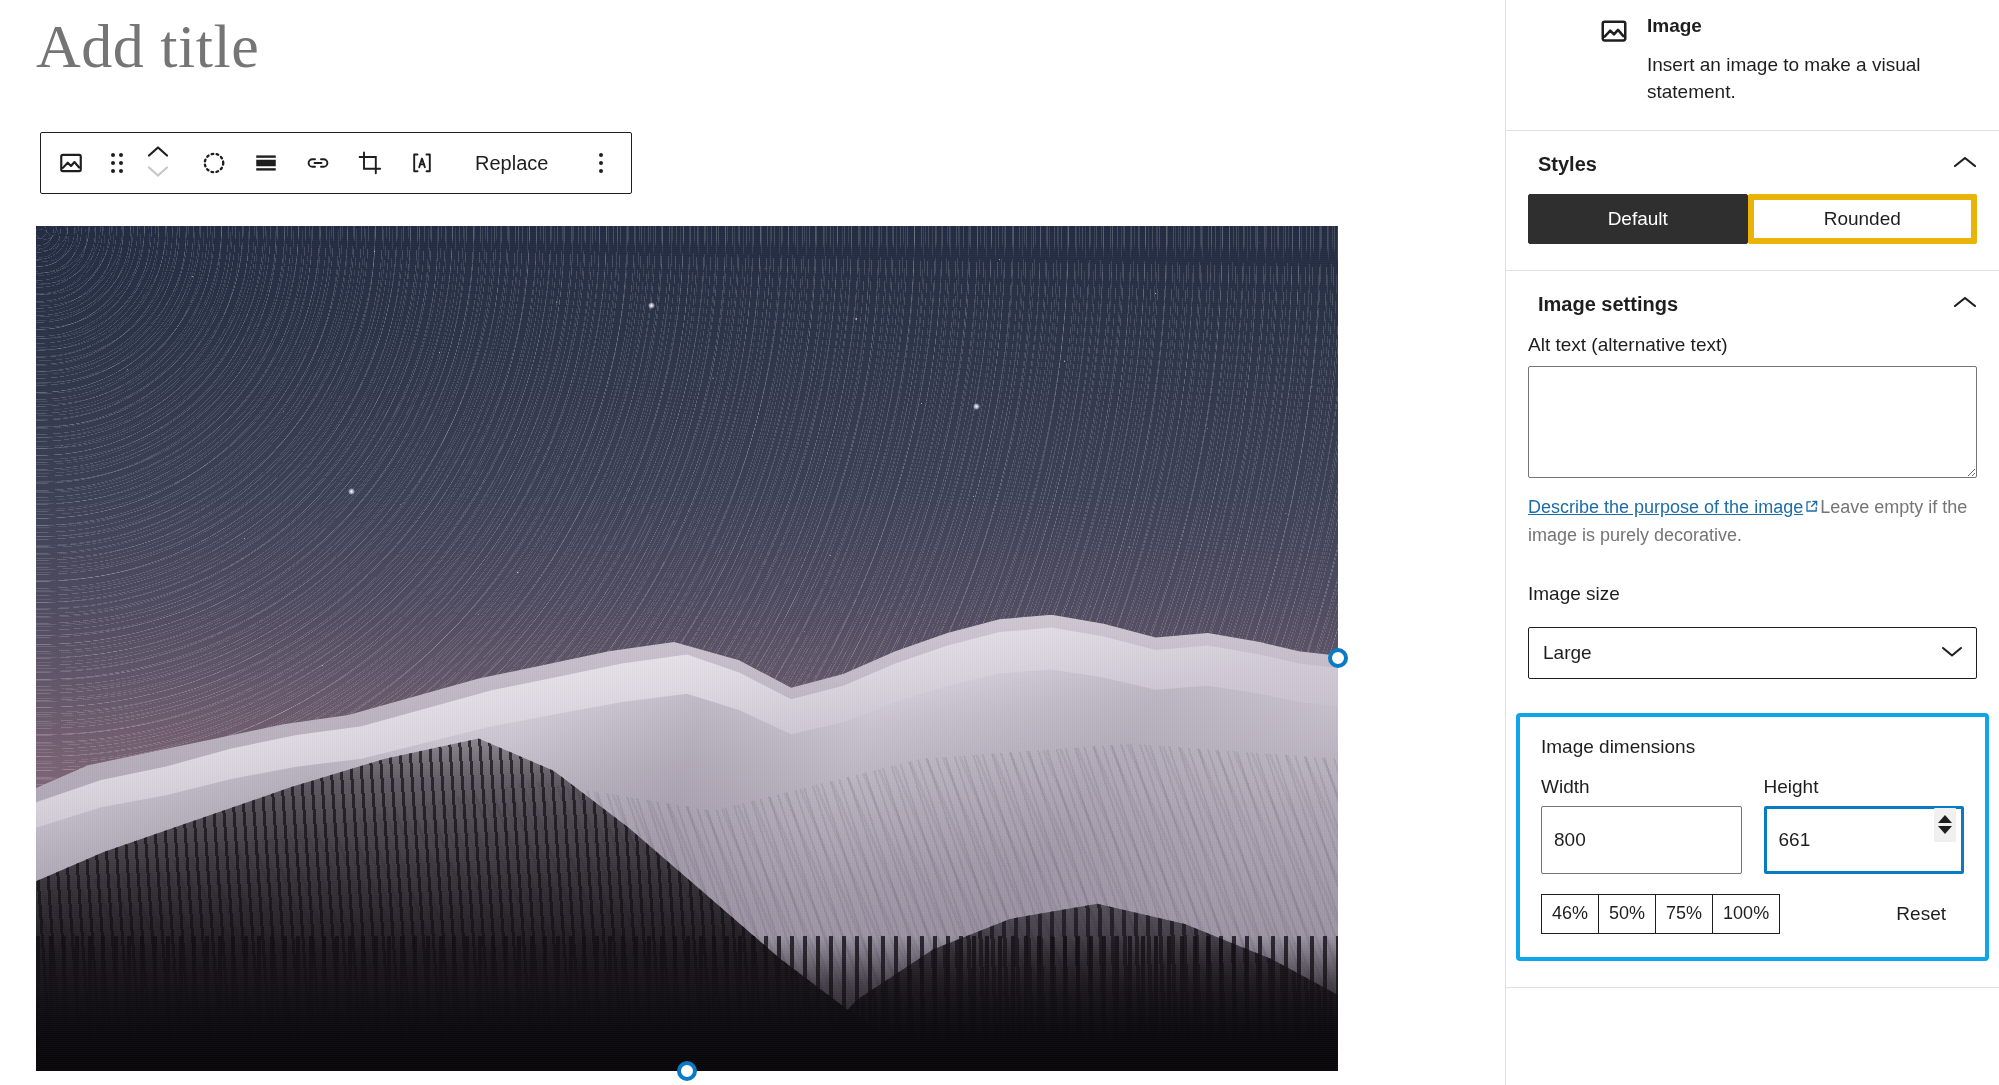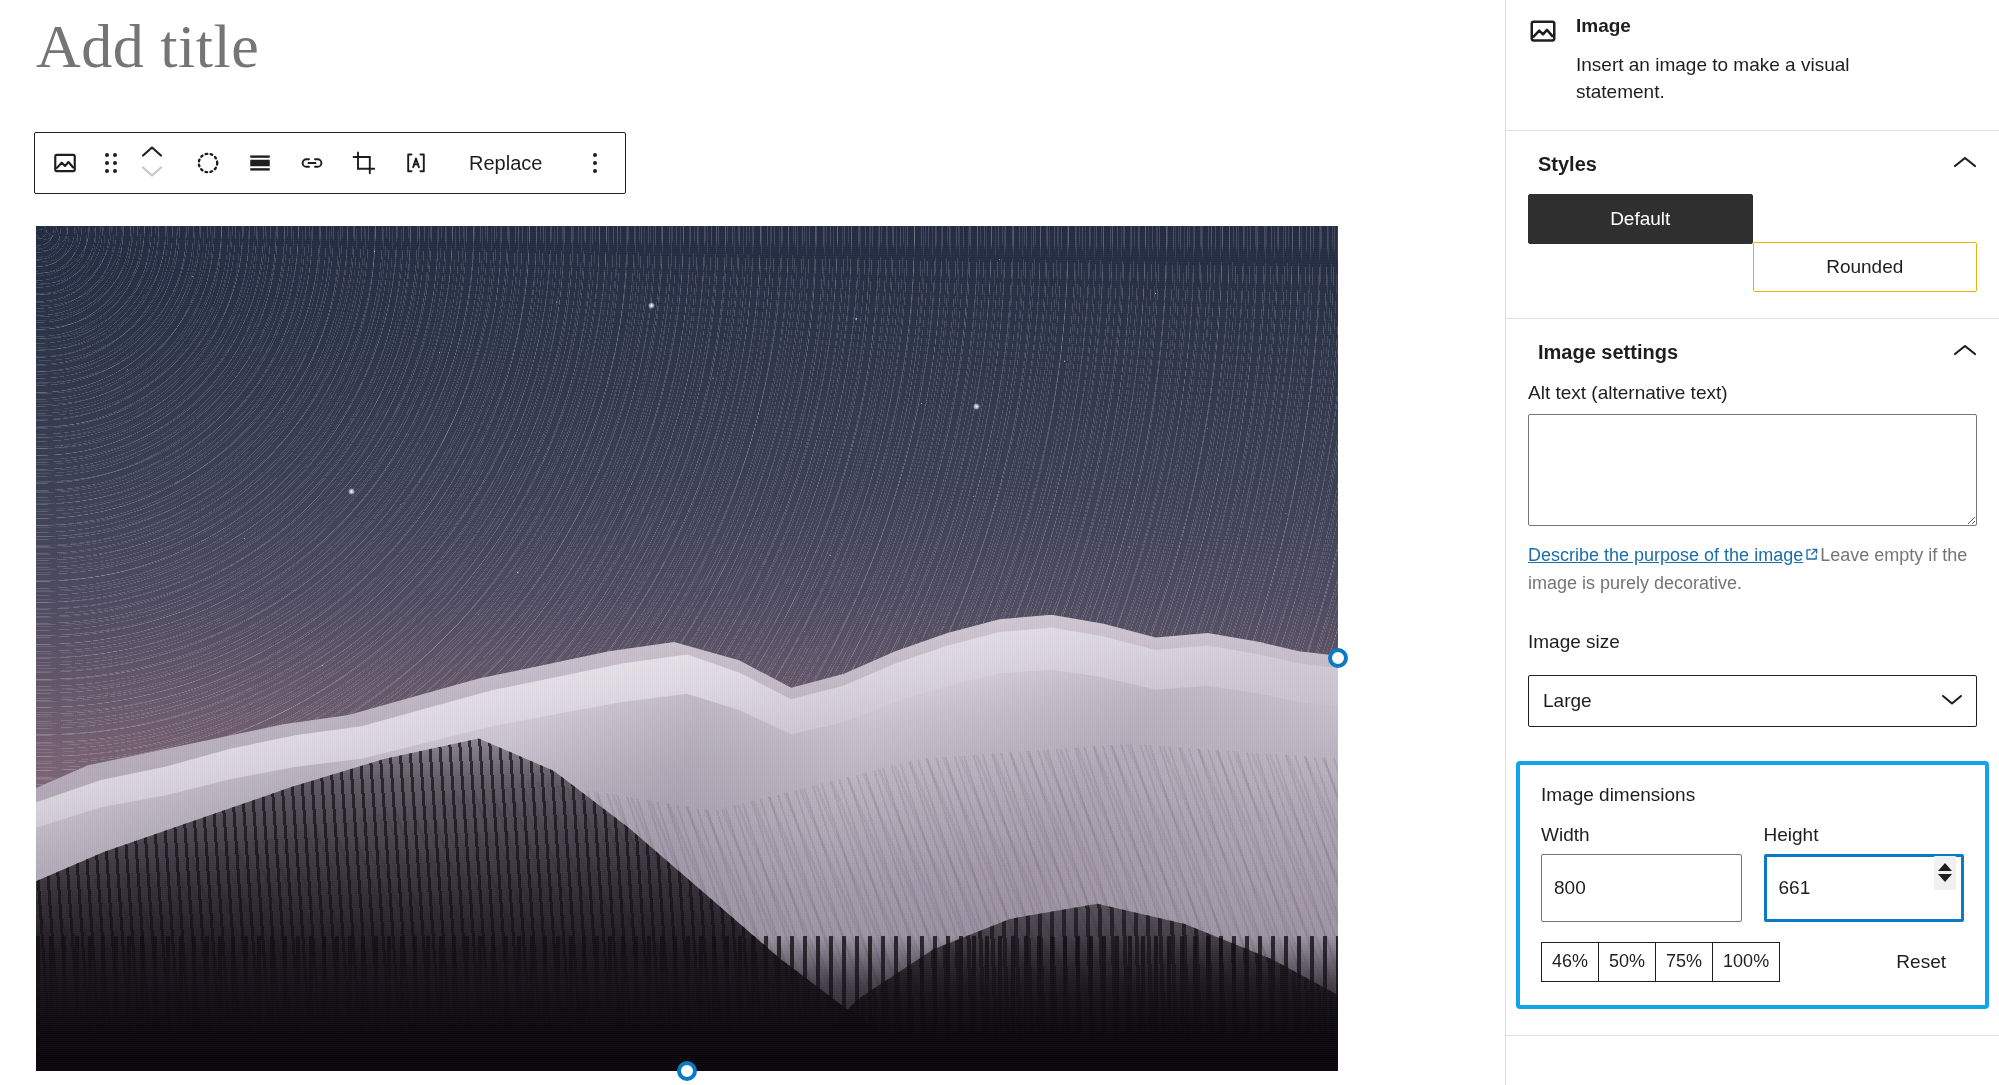--- a/index.html
+++ b/index.html
@@ -35,21 +35,21 @@
     font-size: 62px;
     line-height: 1.1;
     color: #757575;
     letter-spacing: 0.5px;
     white-space: nowrap;
   }
 
   
   .block-toolbar {
     position: absolute;
-    left: 34px;
+    left: 40px;
     top: 132px;
     height: 62px;
     display: flex;
     align-items: flex-start;
     border: 1px solid #1e1e1e;
     background: #fff;
     border-radius: 2px;
   }
   .tb-group {
     display: flex;
@@ -297,20 +297,21 @@
     border-left: 1px solid #e0e0e0;
     overflow: hidden;
     position: relative;
   }
   .sb-section { border-bottom: 1px solid #e0e0e0; }
 
   .block-card {
     display: flex;
     padding: 14px 22px 24px 22px;
     gap: 18px;
+    justify-content: flex-end;
   }
   .block-card-icon {
     flex: 0 0 auto;
     margin-top: 2px;
     color: #1e1e1e;
   }
   .block-card-text { padding-top: 0; }
   .block-card-title {
     font-size: 19px; font-weight: 700; color: #1e1e1e;
     line-height: 1.3; margin-bottom: 12px;
@@ -332,21 +333,21 @@
   .style-btn {
     flex: 1;
     height: 50px;
     display: flex; align-items: center; justify-content: center;
     font-size: 19px;
     border-radius: 2px;
     cursor: pointer;
     font-family: "Liberation Sans", sans-serif;
   }
   .style-btn.selected { background: #2f2f2f; color: #fff; border: 1px solid #2f2f2f; }
-  .style-btn.plain { background: #fff; color: #1e1e1e; border: 1px solid #eab308; margin-top: 48px; }
+  .style-btn.plain { background: #fff; color: #1e1e1e; border: 6px solid #eab308; }
 
   .settings-body { padding: 0 22px 10px 22px; }
   .field-label {
     font-size: 19px; color: #1e1e1e; margin-bottom: 10px; display: block;
   }
   .alt-textarea {
     width: 100%; height: 112px;
     border: 1px solid #757575; border-radius: 2px;
     background: #fff;
     resize: vertical;

